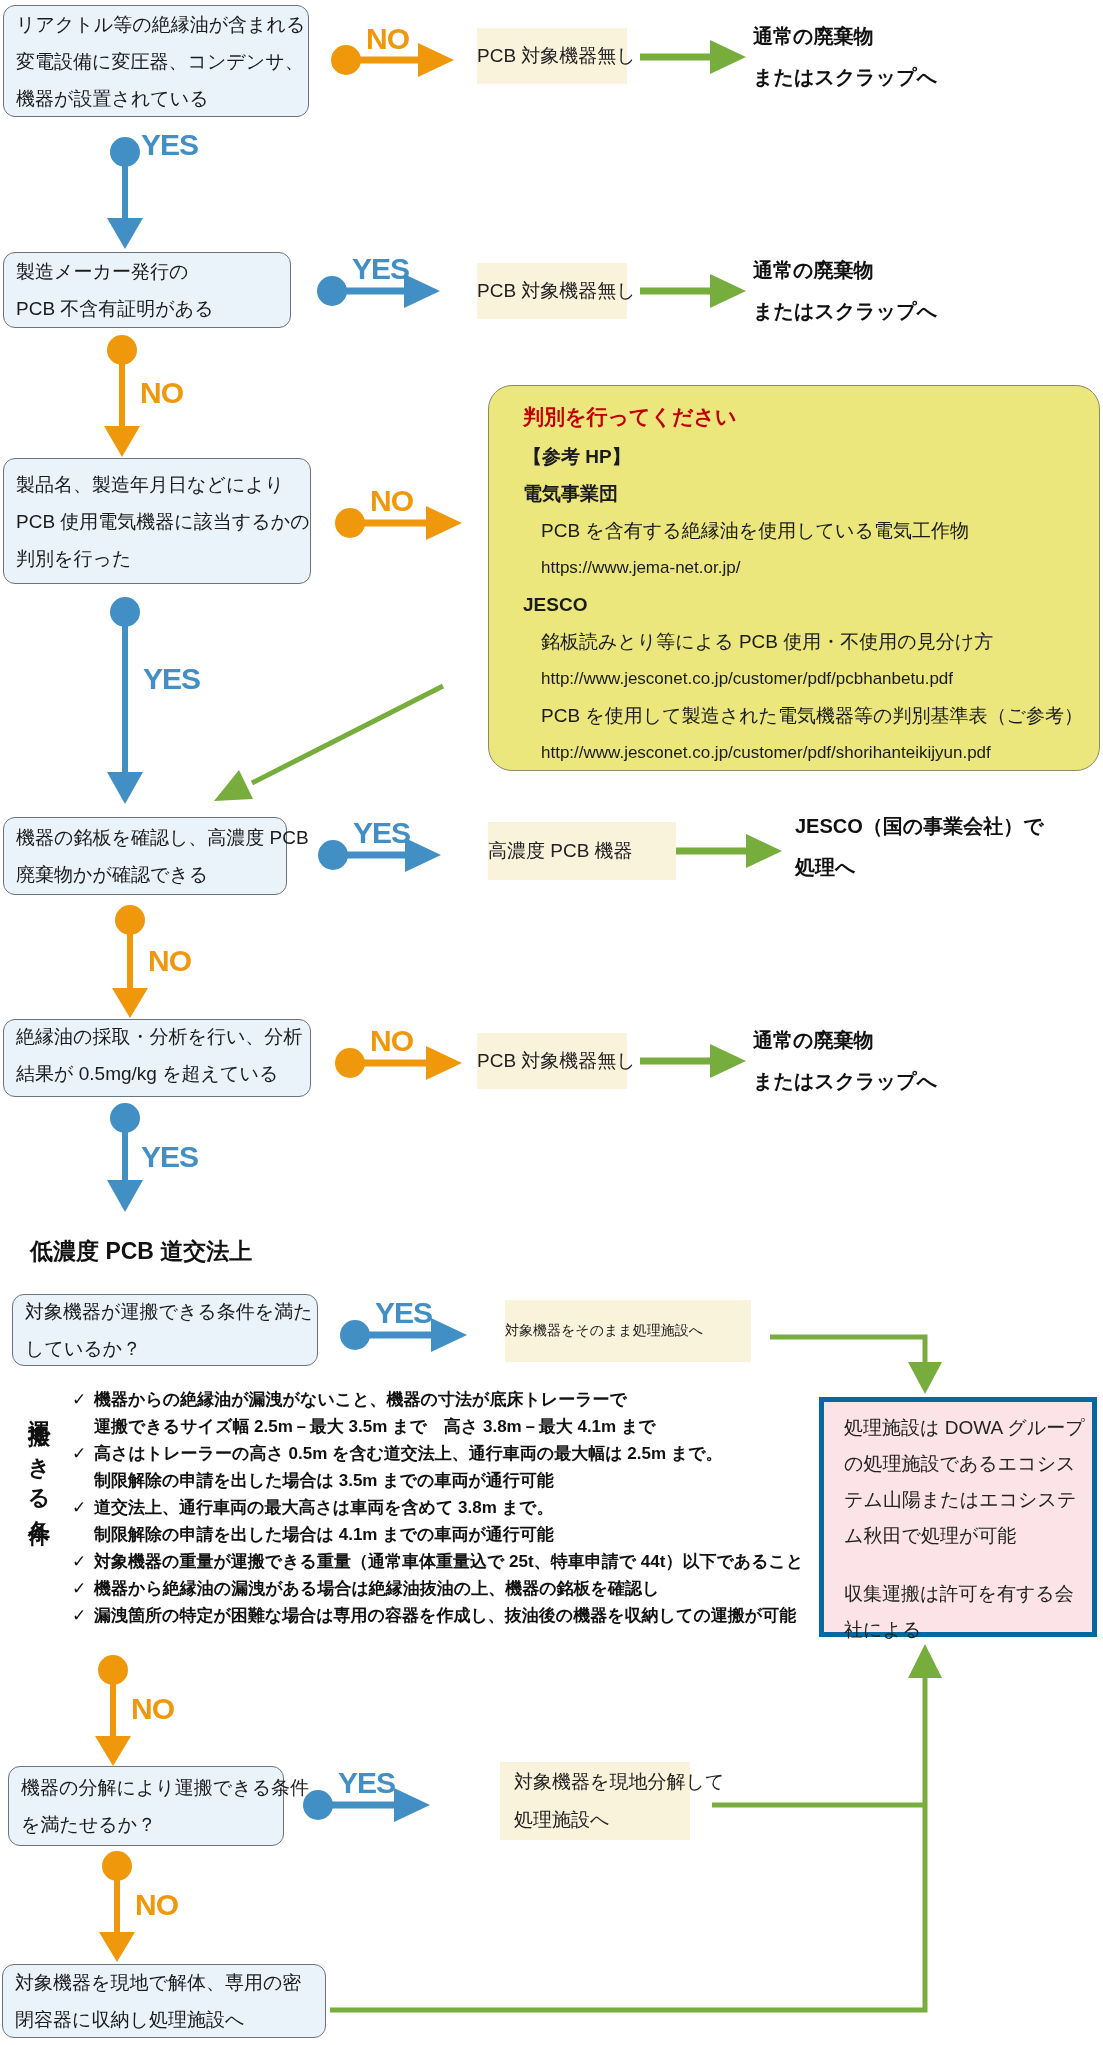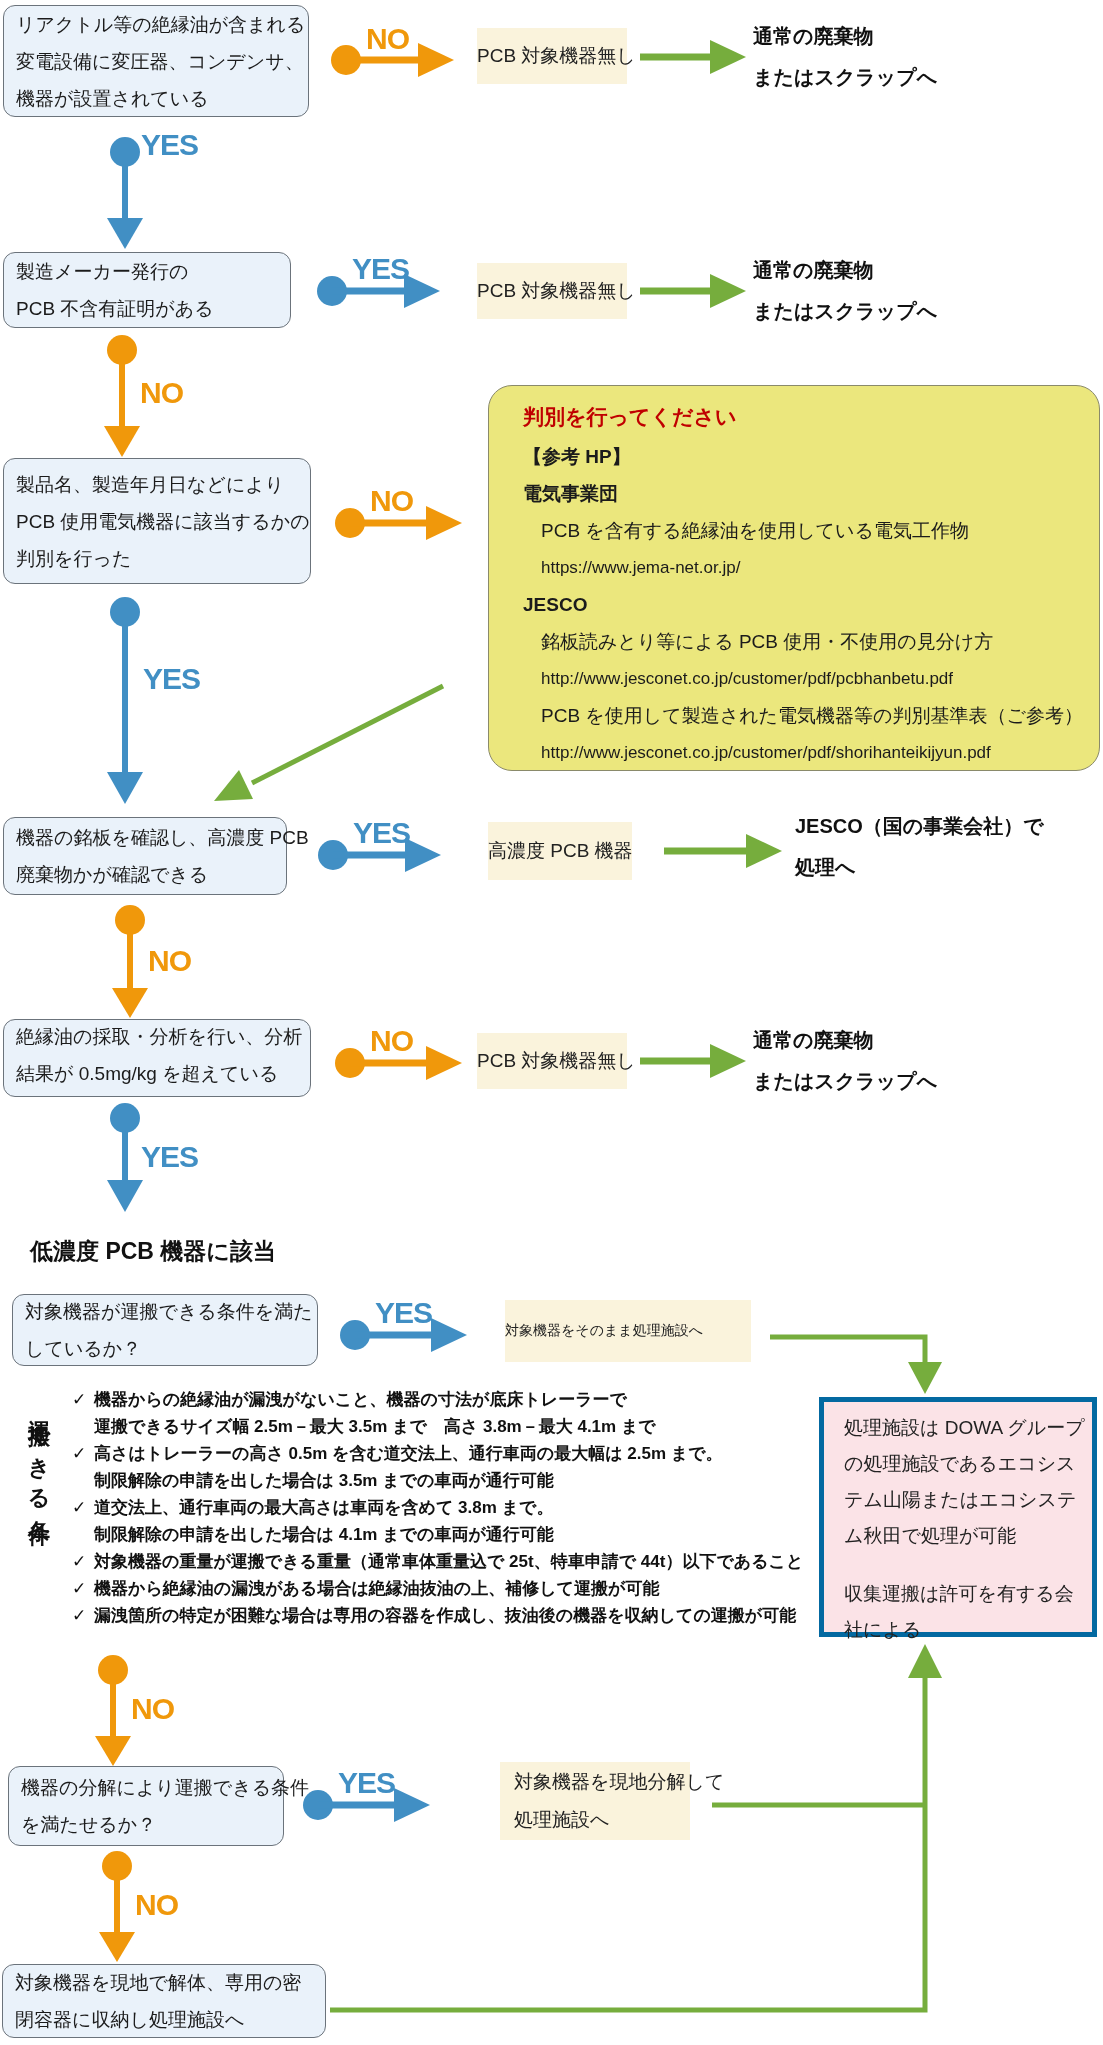--- a/index.html
+++ b/index.html
@@ -207,21 +207,21 @@
     <div>対象機器を現地で解体、専用の密</div>
     <div>閉容器に収納し処理施設へ</div>
   </div>
 
   <div class="cream" style="left:477px;top:28px;width:150px;height:56px;">
     <span>PCB 対象機器無し</span>
   </div>
   <div class="cream" style="left:477px;top:263px;width:150px;height:56px;">
     <span>PCB 対象機器無し</span>
   </div>
-  <div class="cream" style="left:488px;top:822px;width:144px;height:58px;">
+  <div class="cream" style="left:488px;top:822px;width:188px;height:58px;">
     <span>高濃度 PCB 機器</span>
   </div>
   <div class="cream" style="left:477px;top:1033px;width:150px;height:56px;">
     <span>PCB 対象機器無し</span>
   </div>
   <div class="cream" style="left:505px;top:1300px;width:246px;height:62px;font-size:14px;">
     <span>対象機器をそのまま処理施設へ</span>
   </div>
   <div class="cream multiline" style="left:500px;top:1762px;width:190px;height:78px;">
     <div>対象機器を現地分解して</div>
@@ -251,21 +251,21 @@
     <div class="ref-line bold">電気事業団</div>
     <div class="ref-line indent">PCB を含有する絶縁油を使用している電気工作物</div>
     <div class="ref-line indent url">https://www.jema-net.or.jp/</div>
     <div class="ref-line bold">JESCO</div>
     <div class="ref-line indent">銘板読みとり等による PCB 使用・不使用の見分け方</div>
     <div class="ref-line indent url">http://www.jesconet.co.jp/customer/pdf/pcbhanbetu.pdf</div>
     <div class="ref-line indent">PCB を使用して製造された電気機器等の判別基準表（ご参考）</div>
     <div class="ref-line indent url">http://www.jesconet.co.jp/customer/pdf/shorihanteikijyun.pdf</div>
   </div>
 
-  <div class="heading">低濃度 PCB 機器に該当</div>
+  <div class="heading">低濃度 PCB 道交法上</div>
 
   <div class="vlabel">運搬できる条件</div>
 
   <div class="checklist">
     <div class="chk-row">
       <span class="chk-mark">✓</span>
       <span>機器からの絶縁油が漏洩がないこと、機器の寸法が底床トレーラーで</span>
     </div>
     <div class="chk-row indent">
       <span>運搬できるサイズ幅 2.5m－最大 3.5m まで　高さ 3.8m－最大 4.1m まで</span>
@@ -283,21 +283,21 @@
     </div>
     <div class="chk-row indent">
       <span>制限解除の申請を出した場合は 4.1m までの車両が通行可能</span>
     </div>
     <div class="chk-row">
       <span class="chk-mark">✓</span>
       <span>対象機器の重量が運搬できる重量（通常車体重量込で 25t、特車申請で 44t）以下であること</span>
     </div>
     <div class="chk-row">
       <span class="chk-mark">✓</span>
-      <span>機器から絶縁油の漏洩がある場合は絶縁油抜油の上、補修して運搬が可能</span>
+      <span>機器から絶縁油の漏洩がある場合は絶縁油抜油の上、機器の銘板を確認し</span>
     </div>
     <div class="chk-row">
       <span class="chk-mark">✓</span>
       <span>漏洩箇所の特定が困難な場合は専用の容器を作成し、抜油後の機器を収納しての運搬が可能</span>
     </div>
   </div>
 
   <div class="rednote">
     <div>処理施設は DOWA グループ</div>
     <div>の処理施設であるエコシス</div>

